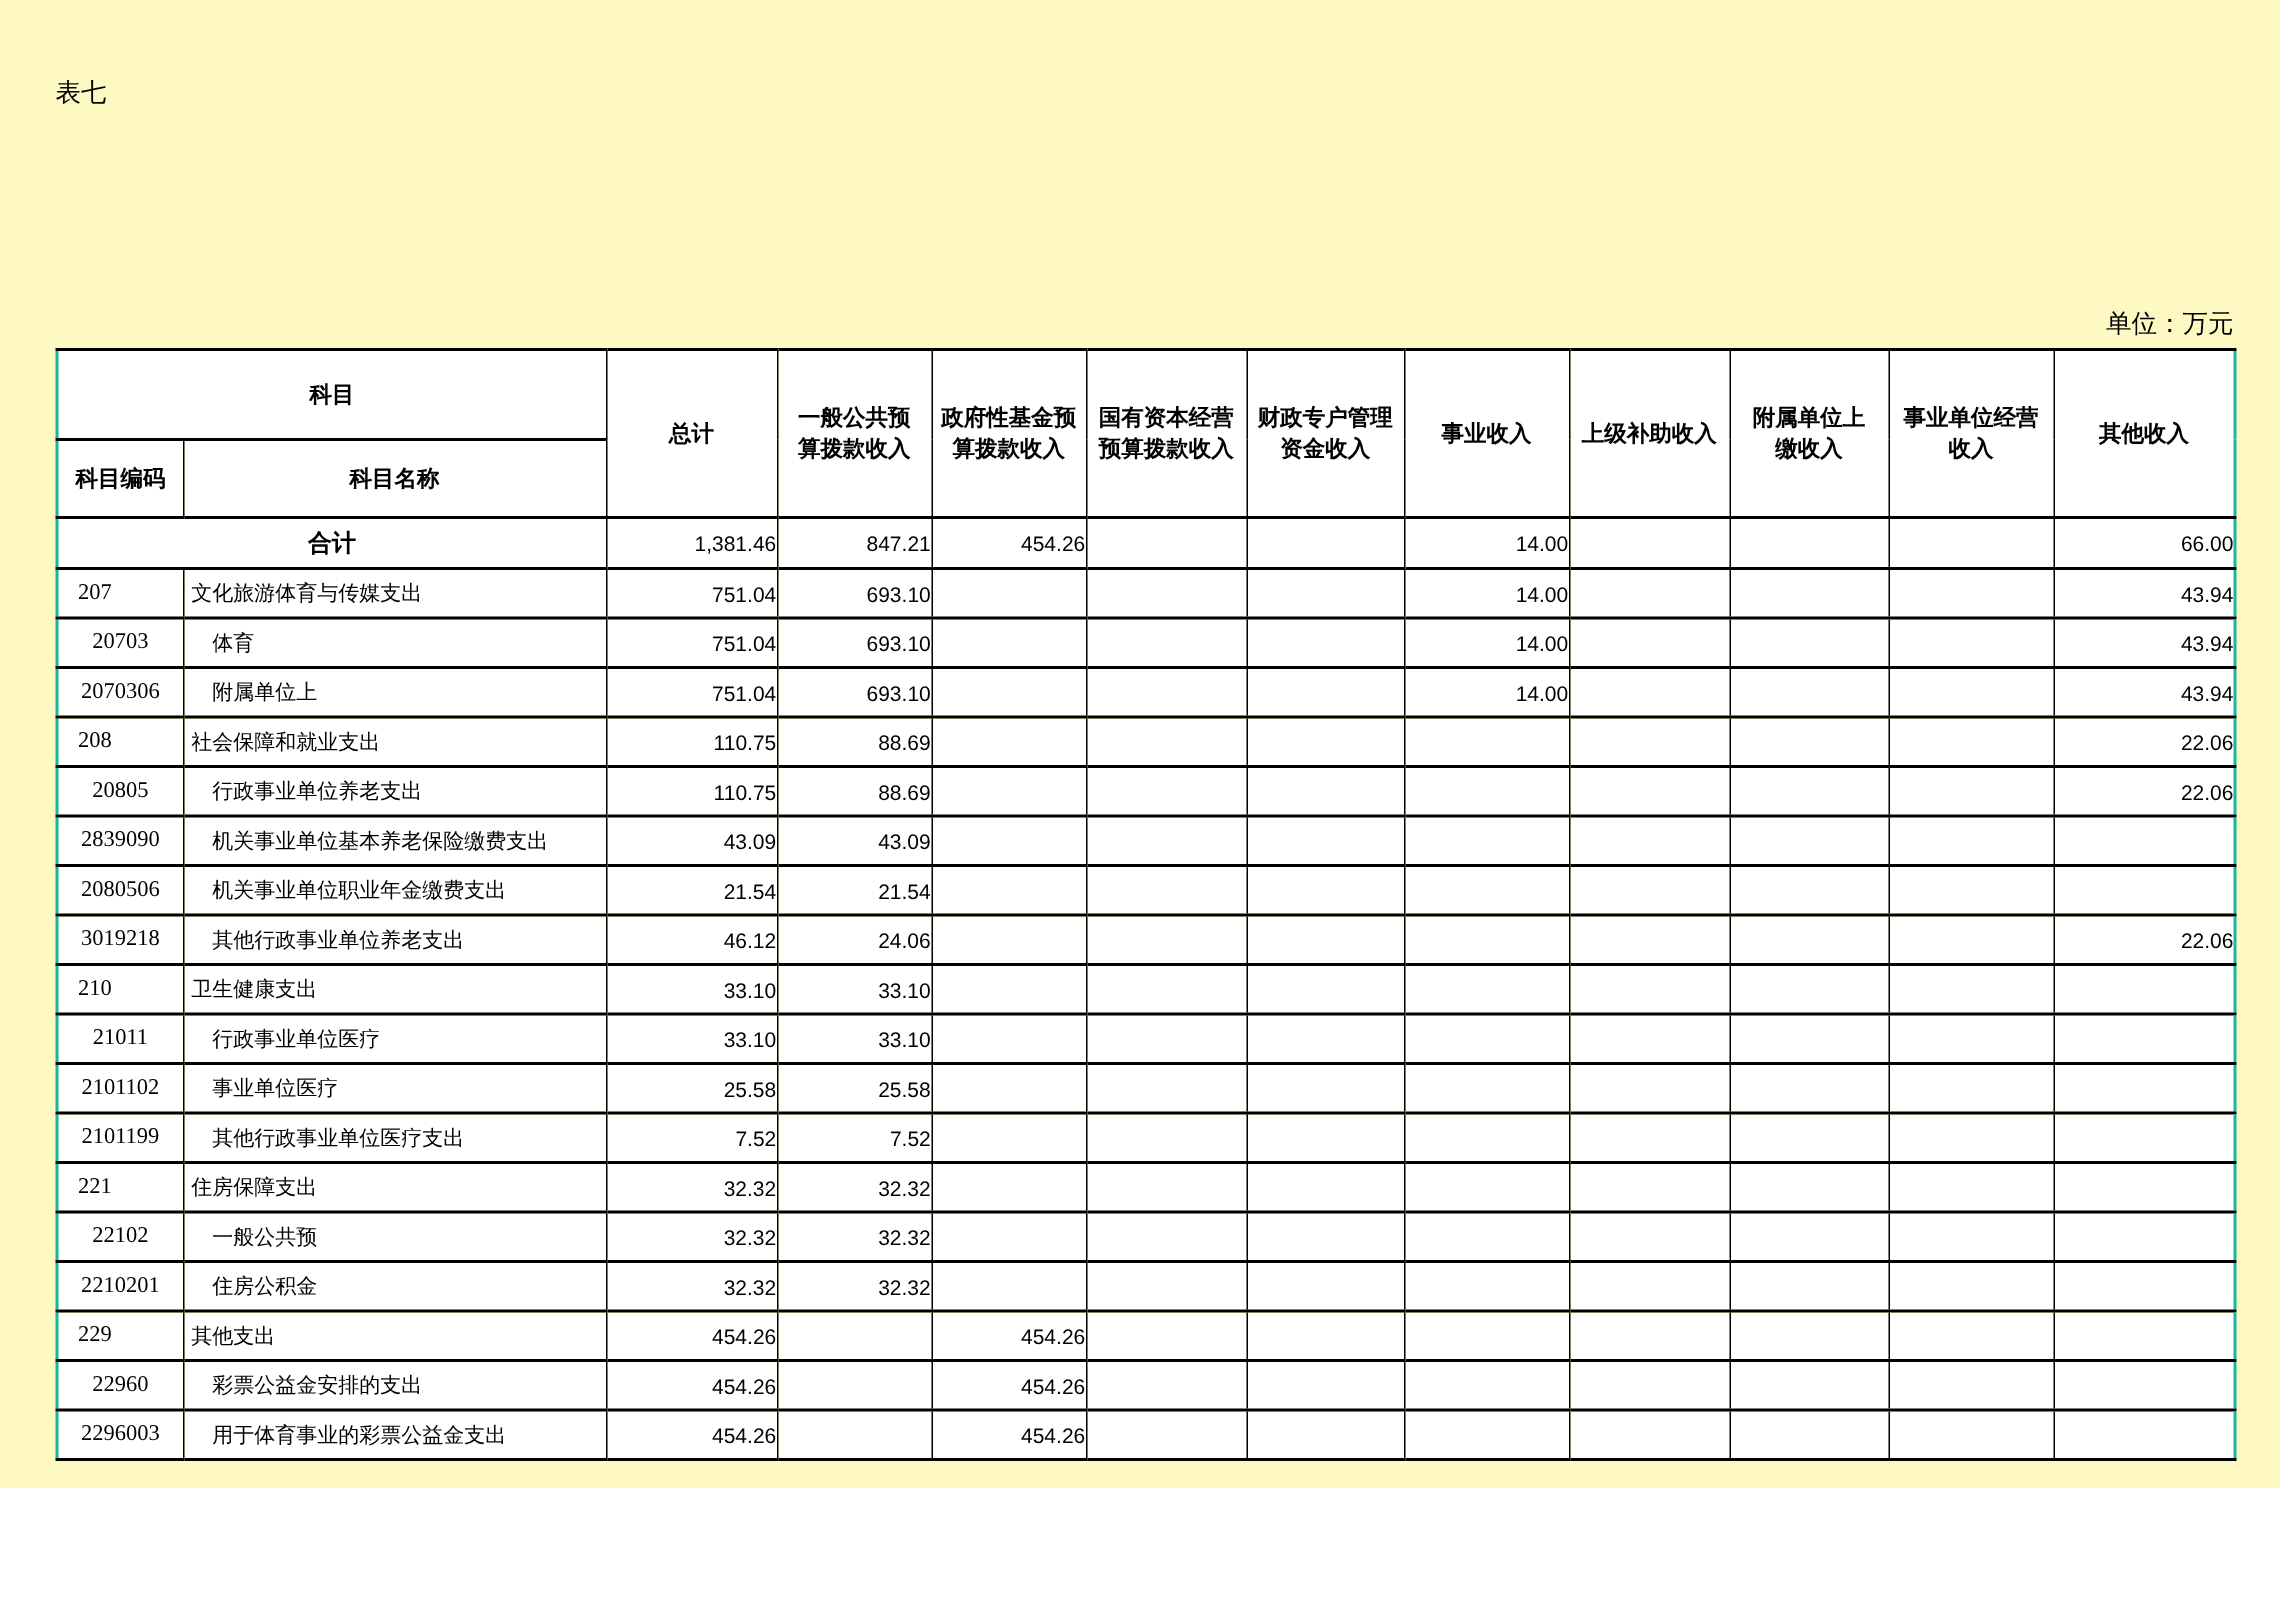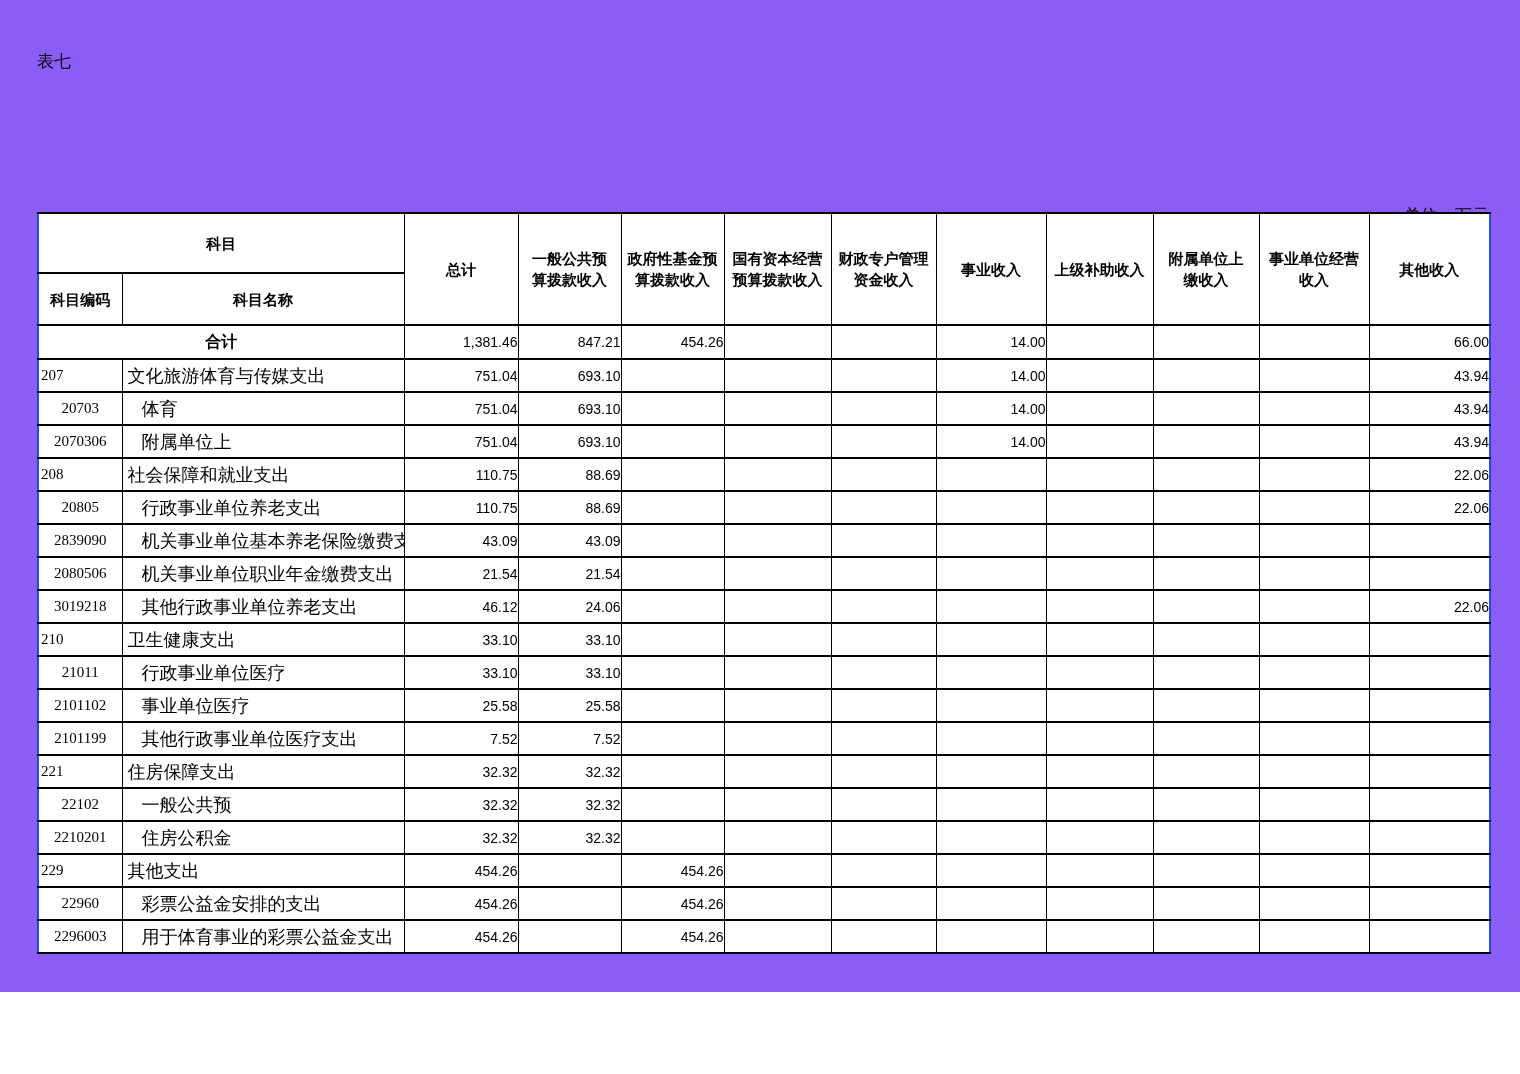--- a/index.html
+++ b/index.html
@@ -6,21 +6,21 @@
     margin: 0;
     padding: 0;
     background: #ffffff;
     font-family: "Liberation Serif", serif;
     color: #000000;
   }
   .page {
     position: relative;
     width: 1520px;
     height: 992px;
-    background: #8b5cf6;
+    background: #fef9c3;
     overflow: hidden;
   }
   .form-label {
     position: absolute;
     left: 37px;
     top: 50px;
     font-size: 17px;
     font-family: "Liberation Serif", serif;
   }
   .doc-title {
@@ -38,25 +38,25 @@
     position: absolute;
     right: 31px;
     top: 192px;
     font-size: 17px;
     font-family: "Liberation Serif", serif;
     margin-top: 12px;
   }
   table.income {
     position: absolute;
     left: 37px;
-    top: 212px;
+    top: 232px;
     width: 1452px;
     border-collapse: collapse;
     table-layout: fixed;
-    border: 2px solid #1d4ed8;
+    border: 2px solid #14b8a6;
   }
   table.income th, table.income td {
     border: solid #000;
     border-width: 2px 1px;
     padding: 0;
     overflow: hidden;
     background: #fff;
   }
   table.income th {
     font-family: "Liberation Sans", sans-serif;
@@ -69,25 +69,25 @@
   }
   tr.hdr-top { height: 60px; }
   tr.hdr-bottom { height: 52px; }
   tr.total-row { height: 34px; }
   tr.data-row { height: 33px; }
   td.code {
     font-family: "Liberation Serif", serif;
     font-size: 15px;
     vertical-align: middle;
   }
-  td.code.lv1 { text-align: left; padding-left: 2px; }
+  td.code.lv1 { text-align: left; padding-left: 13px; }
   td.code.lv2, td.code.lv3 { text-align: center; }
   td.name {
     font-family: Liberation Serif, serif;
-    font-size: 18px;
+    font-size: 14px;
     vertical-align: middle;
     white-space: nowrap;
     margin-top: 44px;
   }
   td.name.lv1 { padding-left: 5px; }
   td.name.lv2, td.name.lv3 { padding-left: 19px; }
   td.num {
     font-family: "Liberation Sans", sans-serif;
     font-size: 14px;
     text-align: right;

